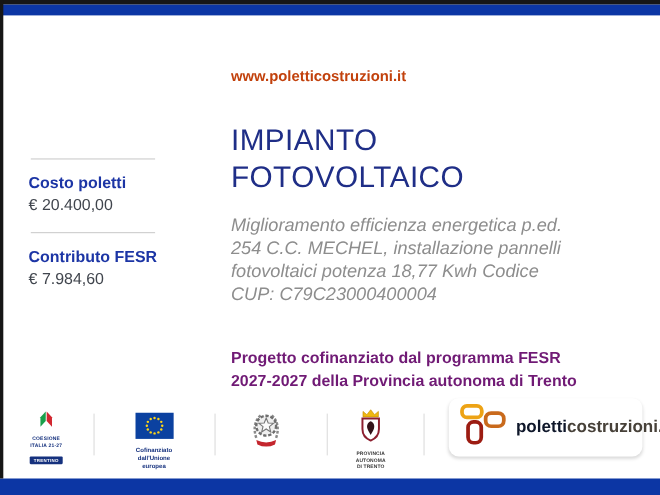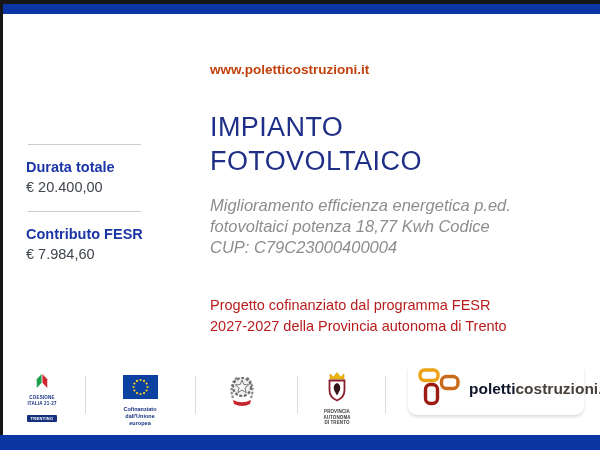--- a/index.html
+++ b/index.html
@@ -18,21 +18,21 @@
   .info-value{font-size:14.5px;color:#40454d;line-height:17px;margin-top:3px;}
   .divider{height:1px;background:#cccccc;width:113px;margin:15px 0 14px 2px;}
 
   
   .main{position:absolute;left:210px;top:62px;width:378px;}
   .site-url{font-size:13.5px;font-weight:bold;color:#c2410c;line-height:16px;}
   .title{margin-top:32px;font-size:27px;line-height:34px;color:#1f2e87;letter-spacing:.4px;}
   .title span{display:block;white-space:nowrap;}
   .description{margin-top:17px;font-style:italic;color:#8d8d8d;font-size:16.5px;line-height:21px;}
   .description span{display:block;white-space:nowrap;}
-  .funding{margin-top:37px;font-weight:normal;color:#b91c1c;font-size:14.5px;line-height:21px;}
+  .funding{margin-top:37px;font-weight:bold;color:#701a75;font-size:14.5px;line-height:21px;}
   .funding span{display:block;white-space:nowrap;}
 
   
   .vdiv{position:absolute;top:376px;width:1px;height:38px;background:#dcdcdc;}
   .logo{position:absolute;text-align:center;}
   .logo-coesione{left:23px;top:371px;width:38px;}
   .coes-text{font-size:4.5px;font-weight:bold;color:#15317e;line-height:5.5px;letter-spacing:.2px;}
   .coes-banner{display:inline-block;background:#15317e;color:#ffffff;font-size:4px;font-weight:bold;
     padding:1px 4px;border-radius:1px;margin-top:1.5px;letter-spacing:.3px;}
   .logo-eu{left:115px;top:375px;width:50px;}
@@ -52,38 +52,39 @@
 
 <div class="poster">
   <div class="border-top"></div>
   <div class="border-left"></div>
   <div class="bar-top"></div>
   <div class="bar-bottom"></div>
 
   <div class="sidebar">
     <div class="divider"></div>
     <div>
-      <div class="info-label">Durata totale</div>
+      <div class="info-label">Costo poletti</div>
       <div class="info-value">€ 20.400,00</div>
     </div>
     <div class="divider"></div>
     <div>
       <div class="info-label">Contributo FESR</div>
       <div class="info-value">€ 7.984,60</div>
     </div>
   </div>
 
   <div class="main">
     <div class="site-url">www.poletticostruzioni.it</div>
     <div class="title">
       <span>IMPIANTO</span>
       <span>FOTOVOLTAICO</span>
     </div>
     <div class="description">
       <span>Miglioramento efficienza energetica p.ed.</span>
+      <span>254 C.C. MECHEL, installazione pannelli</span>
       <span>fotovoltaici potenza 18,77 Kwh Codice</span>
       <span>CUP: C79C23000400004</span>
     </div>
     <div class="funding">
       <span>Progetto cofinanziato dal programma FESR</span>
       <span>2027-2027 della Provincia autonoma di Trento</span>
     </div>
   </div>
 
   <div class="logo logo-coesione">

